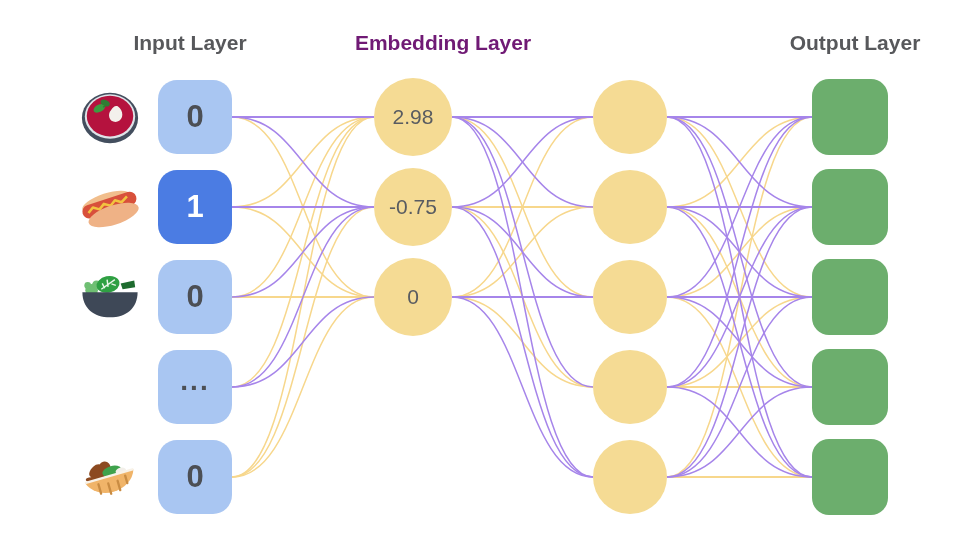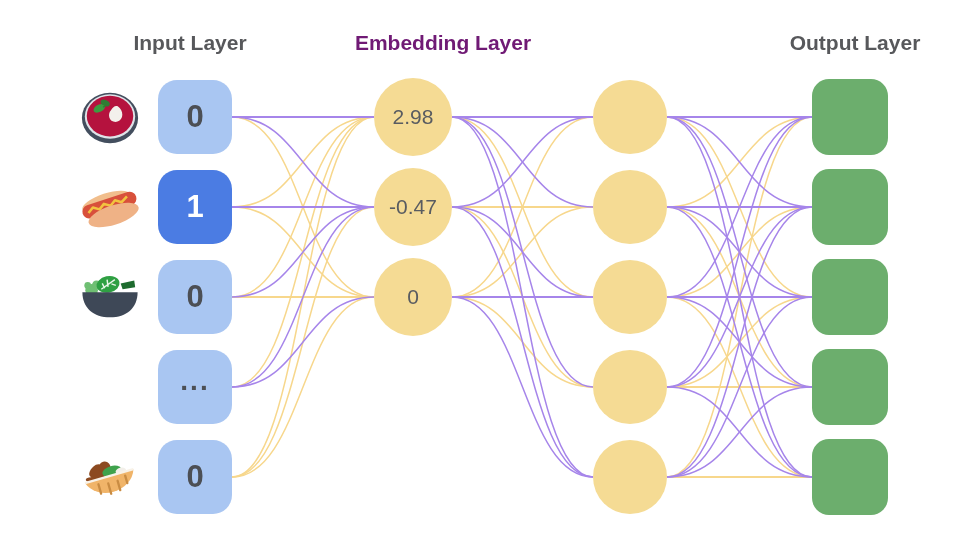--- a/index.html
+++ b/index.html
@@ -148,21 +148,21 @@
       </g>
     </svg>
       </div>
       <div class="node in-box" style="left: 158px; top: 440px; background: rgb(169, 198, 242); color: rgb(76, 79, 85);">
         <span>0</span>
       </div>
       <div class="node emb-circle" style="left: 374px; top: 78px; background: rgb(245, 219, 148); color: rgb(89, 92, 97);">
         <span>2.98</span>
       </div>
       <div class="node emb-circle" style="left: 374px; top: 168px; background: rgb(245, 219, 148); color: rgb(89, 92, 97);">
-        <span>-0.47</span>
+        <span>-0.75</span>
       </div>
       <div class="node emb-circle" style="left: 374px; top: 258px; background: rgb(245, 219, 148); color: rgb(89, 92, 97);">
         <span>0</span>
       </div>
       <div class="node hid-circle" style="left: 593px; top: 80px; background: rgb(245, 219, 148);"></div>
       <div class="node hid-circle" style="left: 593px; top: 170px; background: rgb(245, 219, 148);"></div>
       <div class="node hid-circle" style="left: 593px; top: 260px; background: rgb(245, 219, 148);"></div>
       <div class="node hid-circle" style="left: 593px; top: 350px; background: rgb(245, 219, 148);"></div>
       <div class="node hid-circle" style="left: 593px; top: 440px; background: rgb(245, 219, 148);"></div>
       <div class="node out-box" style="left: 812px; top: 79px; background: rgb(108, 174, 109);"></div>

